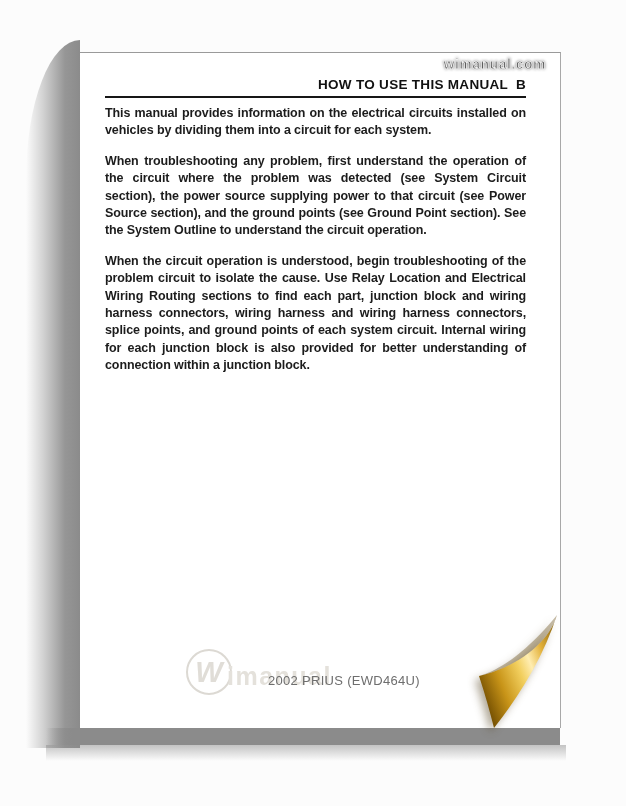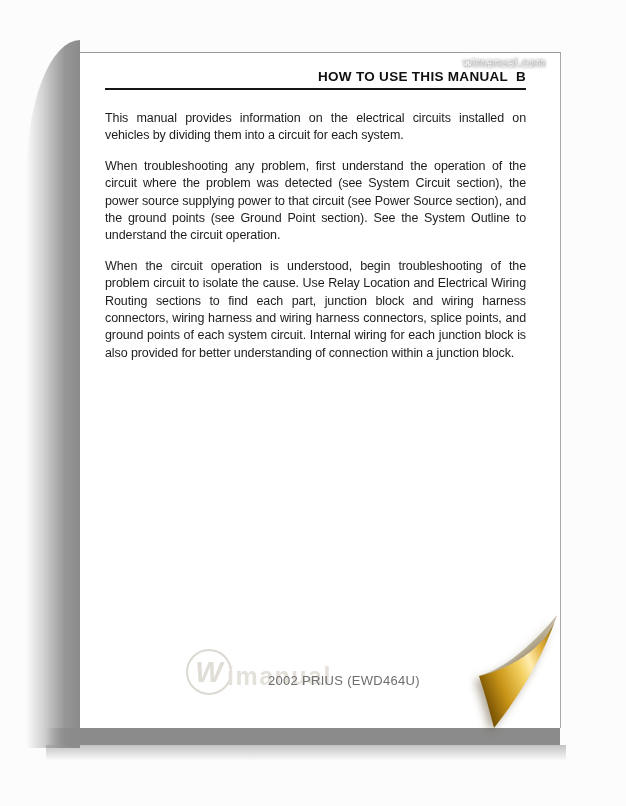--- a/index.html
+++ b/index.html
@@ -32,41 +32,41 @@
   
   .page{
     position:absolute;left:80px;top:52px;width:481px;height:676px;
     background:#ffffff;
     border-top:1px solid #9a9a9a;
     border-right:1px solid #a8a8a8;
     box-sizing:border-box;
   }
   .watermark-top{
     position:absolute;top:3px;right:14px;
-    font-size:12px;font-weight:normal;letter-spacing:0.5px;
+    font-size:14px;font-weight:bold;letter-spacing:0.5px;
     color:#5d5d5d;
     -webkit-text-stroke:0.8px #efefef;
     text-shadow:0 0 3px rgba(40,40,40,0.85), 0 0 1px rgba(255,255,255,0.9);
   }
   .content{
     position:absolute;left:25px;top:0;width:421px;
     color:#1c1c1c;
   }
   .title-block{
-    margin-top:16px;
+    margin-top:24px;
     padding-bottom:4px;
     border-bottom:2px solid #161616;
     text-align:right;
     font-weight:bold;
     font-size:13.5px;
     letter-spacing:0.3px;
     white-space:pre;
     color:#111;
   }
-  .body-text{margin-top:20px;}
+  .body-text{margin-top:7px;font-weight:bold;}
   .body-text p{
     margin:0 0 13px 0;
     font-size:12.5px;
     line-height:17.4px;
     letter-spacing:-0.1px;
     text-align:justify;
   }
   .body-text p.no-gap{margin-bottom:0;}
   
   .logo-wm{

